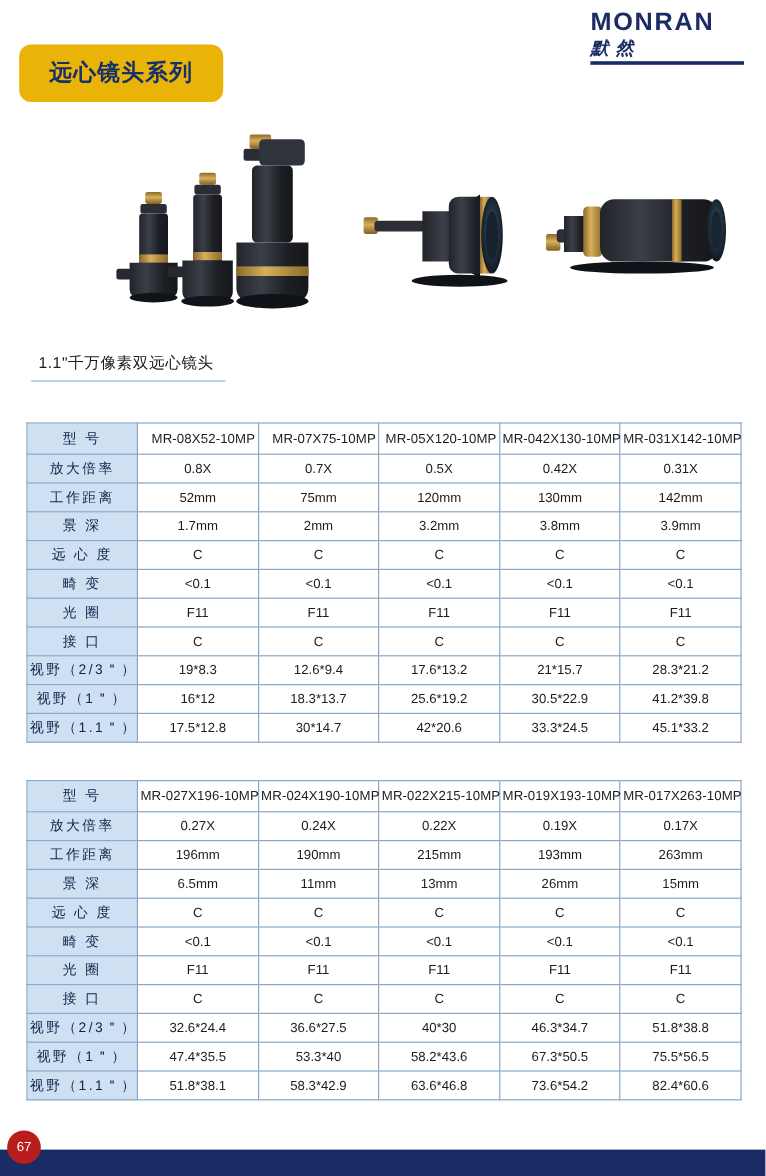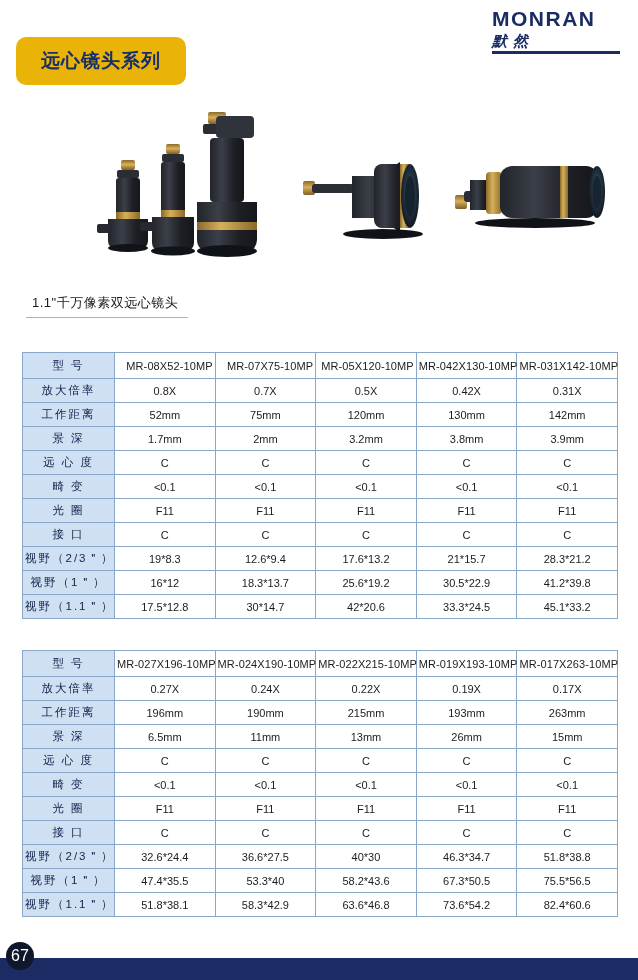--- a/index.html
+++ b/index.html
@@ -129,23 +129,23 @@
     position: absolute;
     left: 0; bottom: 0;
     width: 638px; height: 22px;
     background: #1a2c63;
   }
   .page-num {
     position: absolute;
     left: 6px; bottom: 10px;
     width: 28px; height: 28px;
     border-radius: 50%;
-    background: #0f172a;
+    background: #b91c1c;
     color: #ffffff;
-    font-size: 16px;
+    font-size: 11px;
     display: flex;
     align-items: center;
     justify-content: center;
     text-align: center;
   }
 </style>
 </head>
 <body>
 
 <div class="page">

